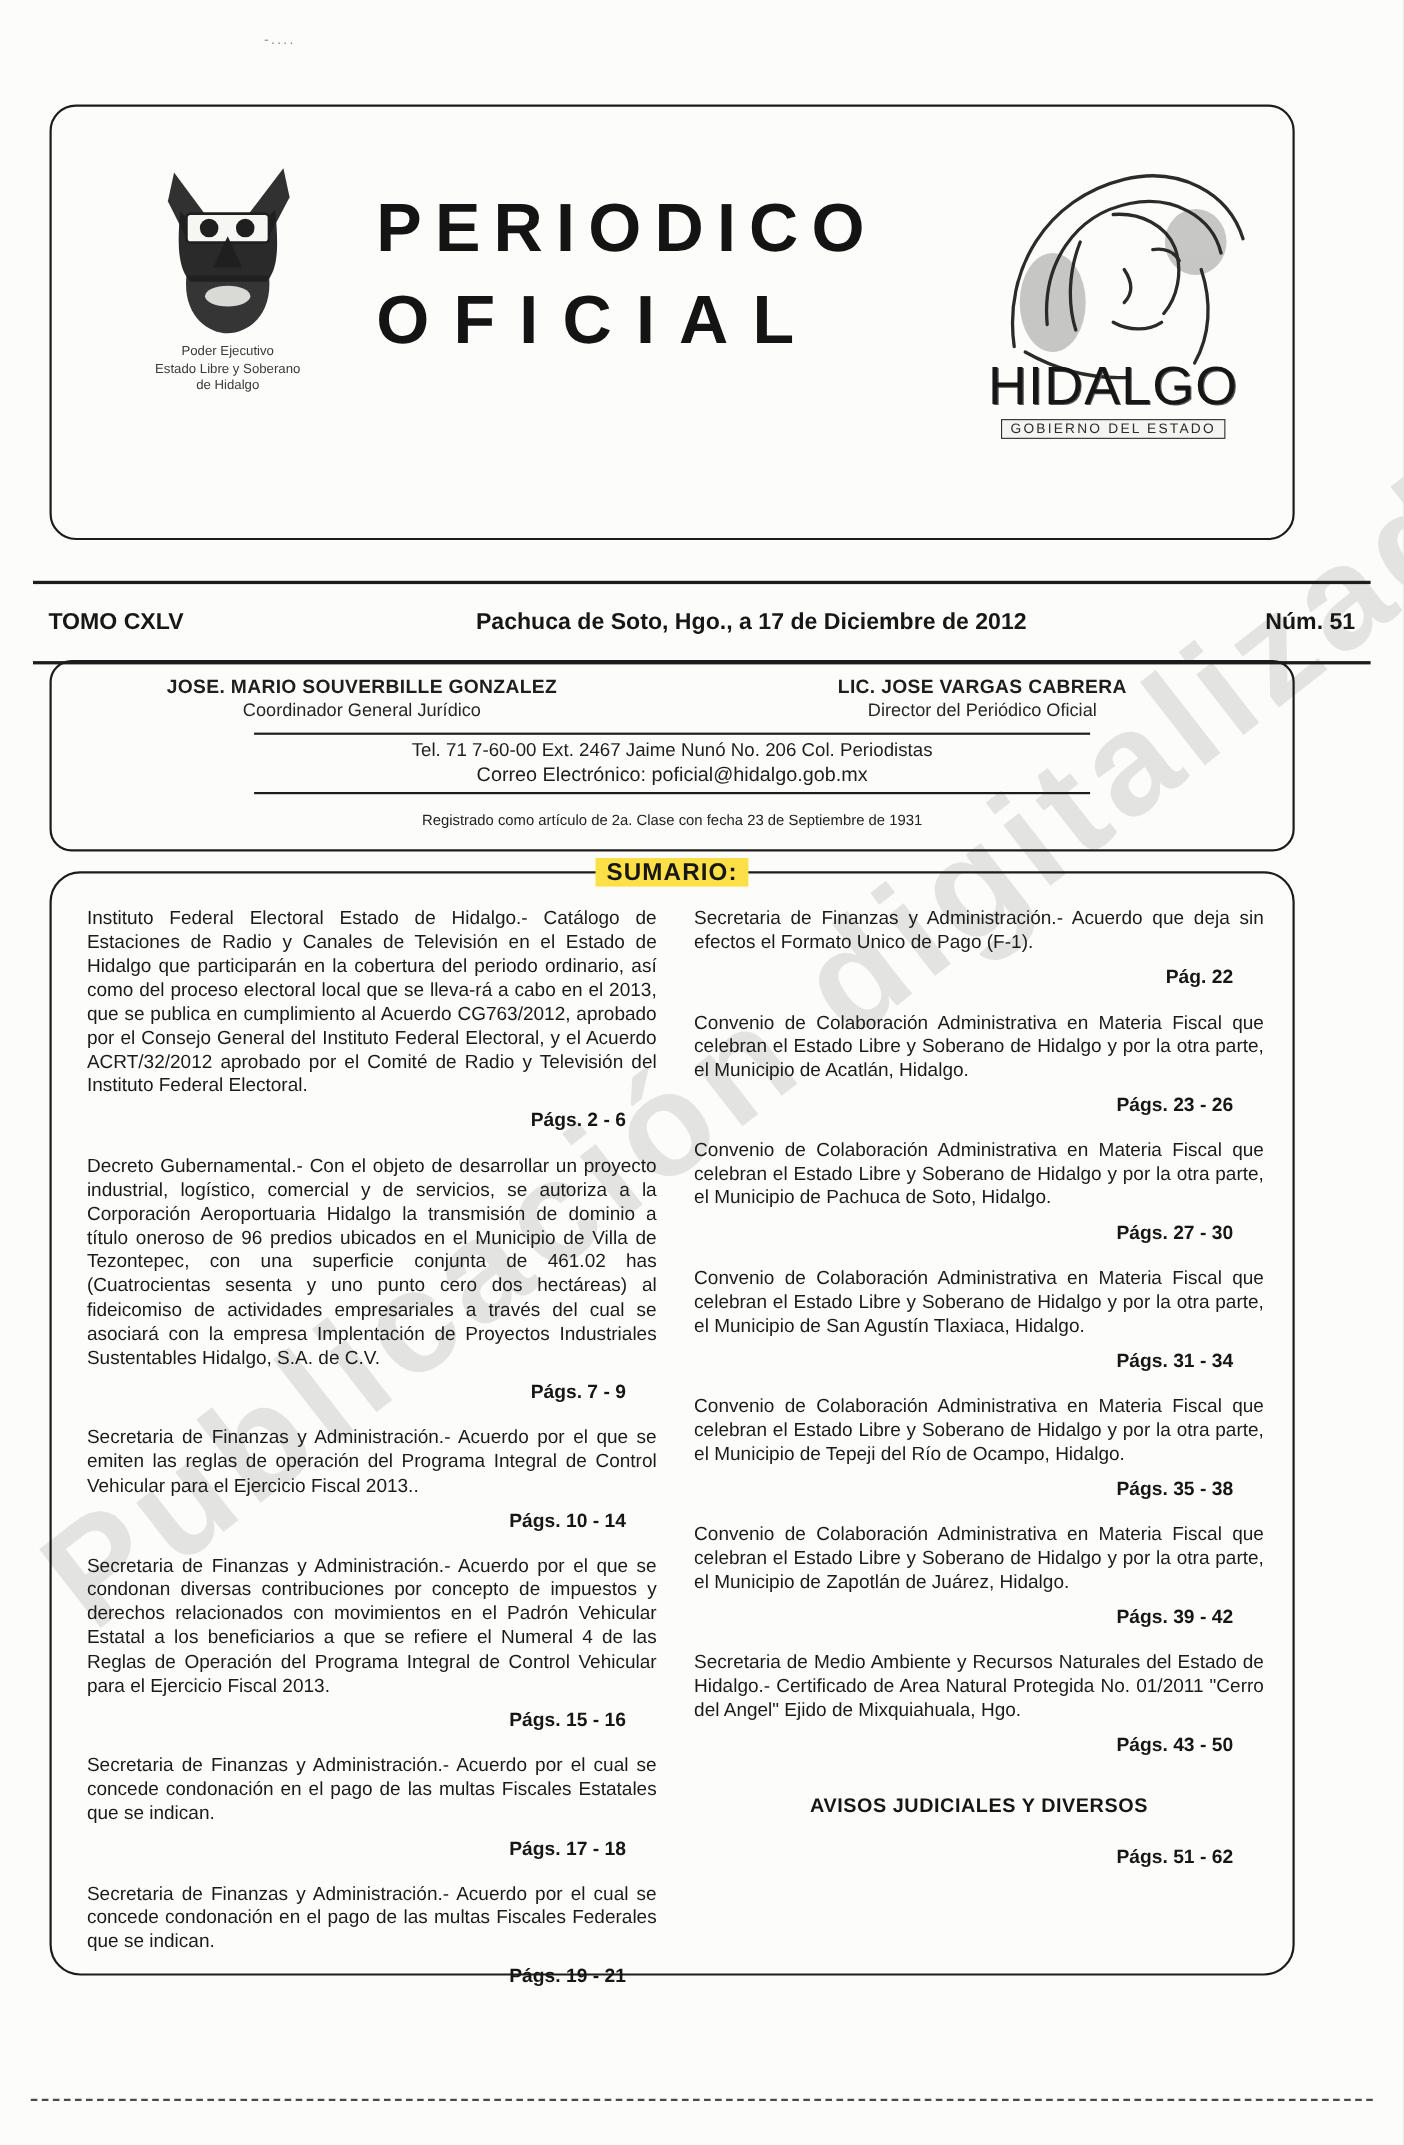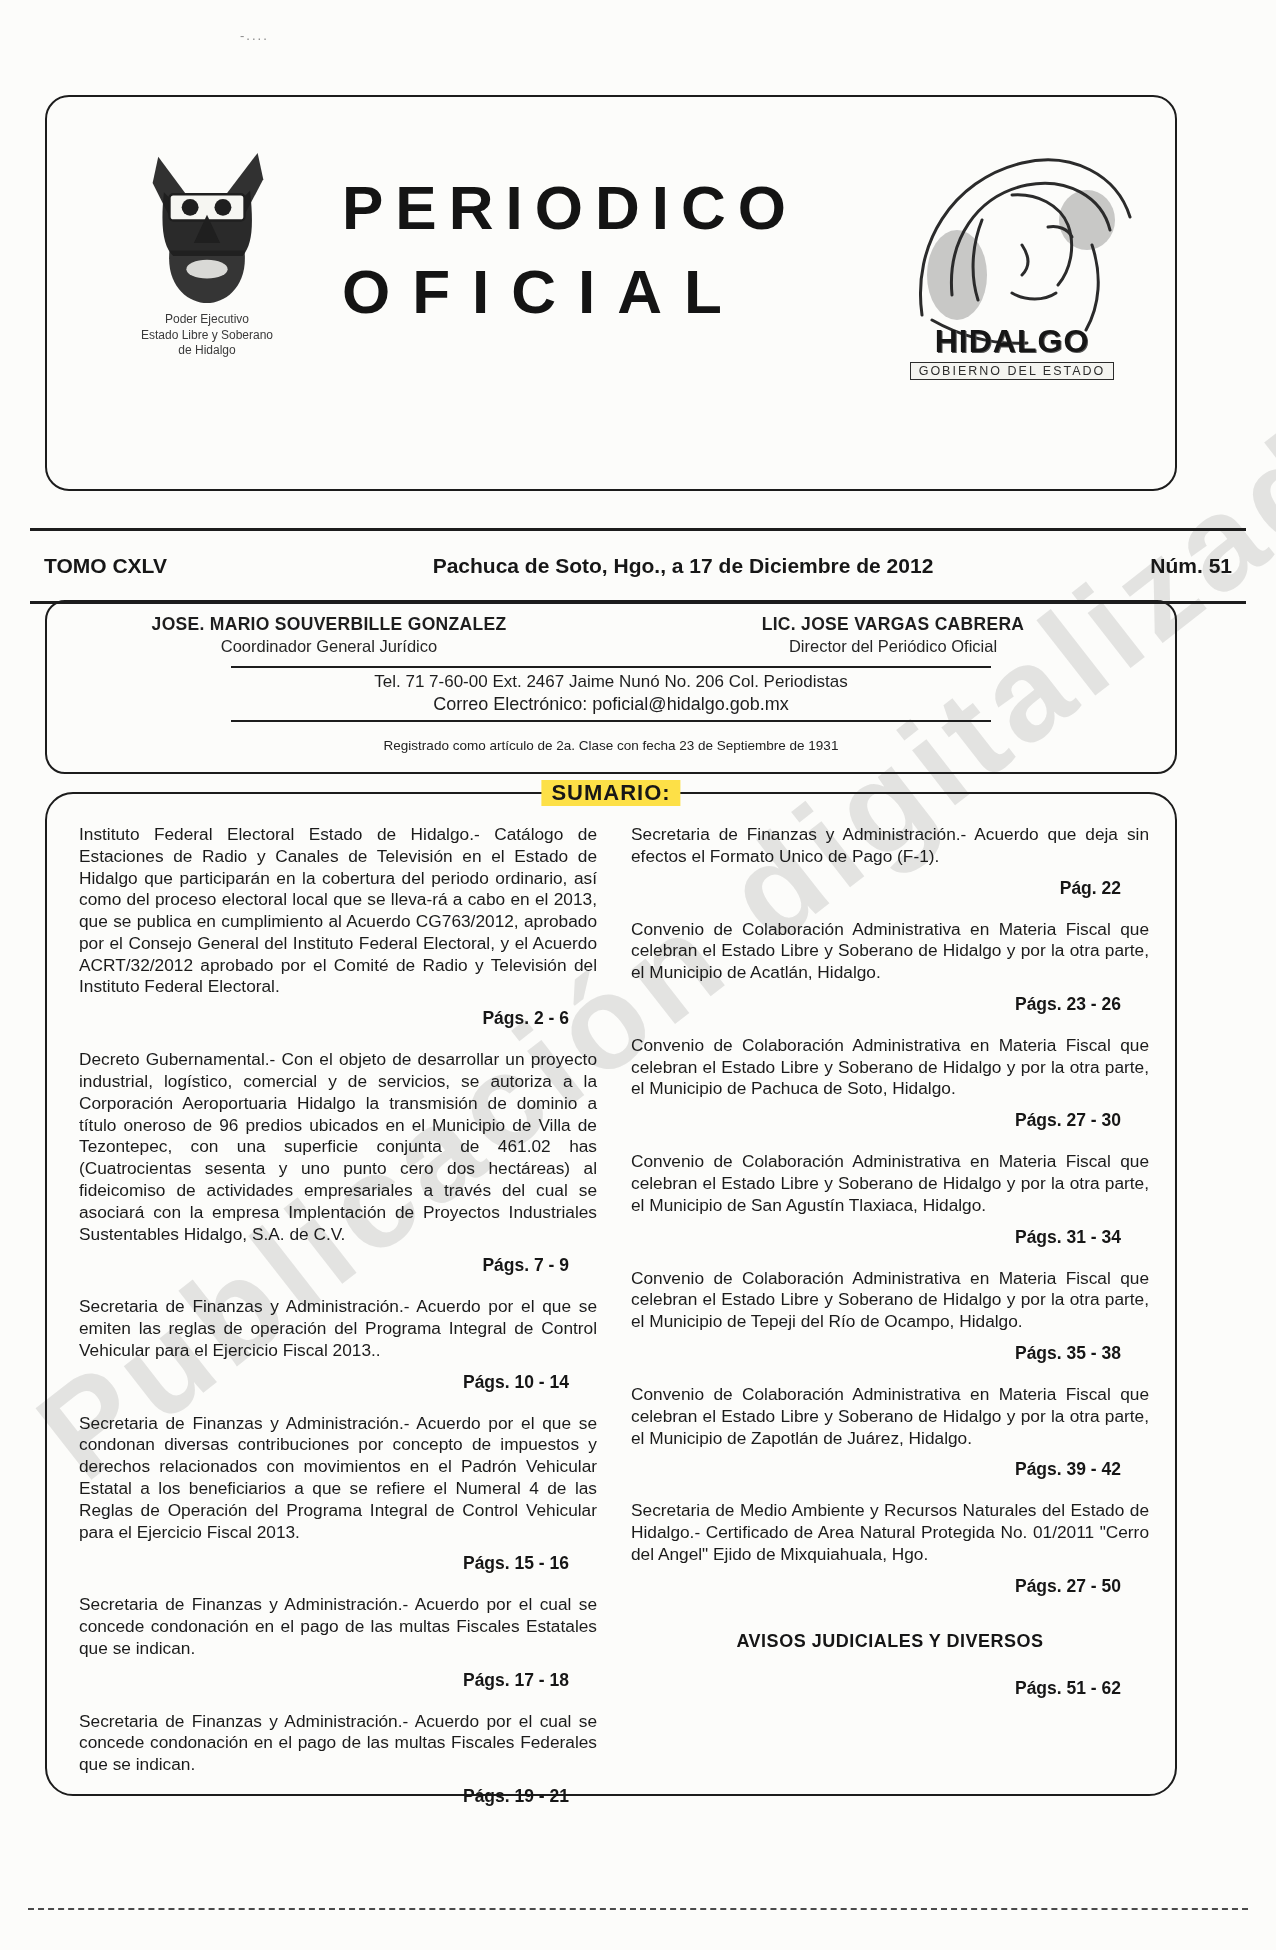--- a/index.html
+++ b/index.html
@@ -15,21 +15,21 @@
     position:absolute;left:45px;top:95px;width:1128px;height:392px;
     border:2.5px solid #1c1c1c;border-radius:24px;
   }
   .emblem-wrap{position:absolute;left:60px;top:48px;width:200px;text-align:center;}
   .emblem-caption{font-size:12px;line-height:1.3;color:#3a3a3a;margin-top:2px;}
   .title-wrap{position:absolute;left:295px;top:80px;color:#141414;}
   .title-line1{font-size:62px;font-weight:bold;letter-spacing:12px;line-height:1.0;}
   .title-line2{font-size:62px;font-weight:bold;letter-spacing:22px;line-height:1.0;margin-top:22px;}
   .logo-wrap{position:absolute;left:790px;top:28px;width:350px;text-align:center;}
   .logo-text{
-    font-size:32px;font-weight:bold;letter-spacing:1px;color:#161616;
+    font-size:49px;font-weight:normal;letter-spacing:1px;color:#161616;
     margin-top:-52px;text-shadow:1px 1px 0 #555;
   }
   .logo-subtext{
     display:inline-block;font-size:12.5px;letter-spacing:2px;color:#2c2c2c;
     border:1.5px solid #2c2c2c;padding:1px 8px;margin-top:2px;background:#f4f4f0;
   }
   
   .band{
     position:absolute;left:30px;top:528px;width:1216px;
     border-top:3px solid #1d1d1d;border-bottom:3px solid #1d1d1d;
@@ -216,21 +216,21 @@
         <div class="sum-item">Convenio de Colaboración Administrativa en Materia Fiscal que celebran el Estado Libre y Soberano de Hidalgo y por la otra parte, el Municipio de San Agustín Tlaxiaca, Hidalgo.</div>
         <div class="pages">Págs. 31 - 34</div>
 
         <div class="sum-item">Convenio de Colaboración Administrativa en Materia Fiscal que celebran el Estado Libre y Soberano de Hidalgo y por la otra parte, el Municipio de Tepeji del Río de Ocampo, Hidalgo.</div>
         <div class="pages">Págs. 35 - 38</div>
 
         <div class="sum-item">Convenio de Colaboración Administrativa en Materia Fiscal que celebran el Estado Libre y Soberano de Hidalgo y por la otra parte, el Municipio de Zapotlán de Juárez, Hidalgo.</div>
         <div class="pages">Págs. 39 - 42</div>
 
         <div class="sum-item">Secretaria de Medio Ambiente y Recursos Naturales del Estado de Hidalgo.- Certificado de Area Natural Protegida No. 01/2011 "Cerro del Angel" Ejido de Mixquiahuala, Hgo.</div>
-        <div class="pages">Págs. 27 - 50</div>
+        <div class="pages">Págs. 43 - 50</div>
 
         <div class="avisos">AVISOS JUDICIALES Y DIVERSOS</div>
         <div class="pages avisos-pages">Págs. 51 - 62</div>
       </div>
     </div>
   </div>
 
   <div class="bottom-rule"></div>
 </div>
 

